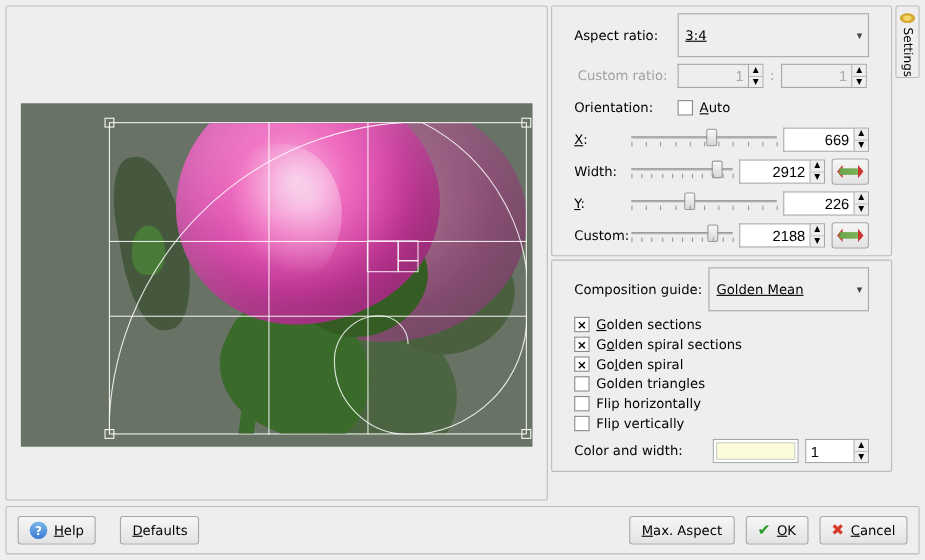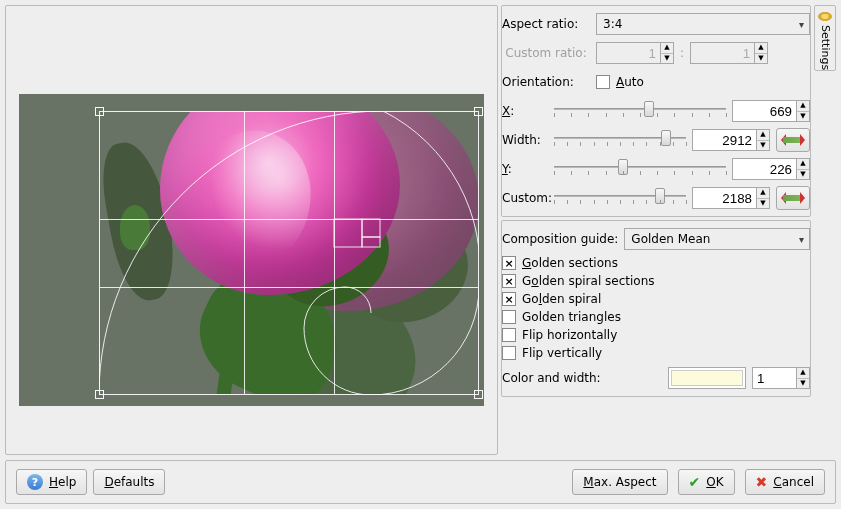--- a/index.html
+++ b/index.html
@@ -92,30 +92,30 @@
 .right-panel {
   width: 310px;
   display: flex;
   flex-direction: column;
   gap: 3px;
 }
 .panel-box {
   background: #eeeeee;
   border: 1px solid #bbb;
   border-radius: 2px;
-  padding: 6px 0;
+  padding: 6px 20px;
 }
 .row { display:flex; align-items:center; gap:6px; margin-bottom:5px; min-height:24px;}
 .row:last-child{margin-bottom:0;}
 .lbl { width:88px; text-align:left; }
 .lbl-short { width:46px; }
 .disabled { color:#a0a0a0;text-align:center; }
 .combo {
-  flex:1; height:22px; border:1px solid #a8a8a8; background:#eeeeee;
-  display:flex; align-items:center; padding:0 18px 0 6px; position:relative;
+  flex:1; height:40px; border:1px solid #a8a8a8; background:#eeeeee;
+  display:flex; align-items:center; padding:0 18px 0 6px; position:relative;text-decoration:underline;
 }
 .combo::after{content:"▾"; position:absolute; right:5px; font-size:10px; color:#444;}
 .spin {
   display:flex; align-items:center; height:22px;
 }
 .spin input{
   width:64px; text-align:right; border:1px solid #a8a8a8; border-right:none; height:22px; padding:0 4px; background:#fff;
 }
 .spin input.dis{background:#eee;color:#aaa;}
 .spin .spbtns{
@@ -465,21 +465,21 @@
       <div class="txt">Settings</div>
     </div>
     </div>
   </div>
 
   <div class="bottom-bar">
     <button class="btn">
       <span class="ic-help">?</span>
       <span><span class="underline-char">H</span>elp</span>
     </button>
-    <button class="btn" style="margin-left:6px">
+    <button class="btn" style="margin-left:22px">
       <span><span class="underline-char">D</span>efaults</span>
     </button>
     <div class="spacer"></div>
     <button class="btn">
       <span><span class="underline-char">M</span>ax. Aspect</span>
     </button>
     <button class="btn" style="margin-left:10px">
       <span class="ic-ok">✔</span>
       <span><span class="underline-char">O</span>K</span>
     </button>

